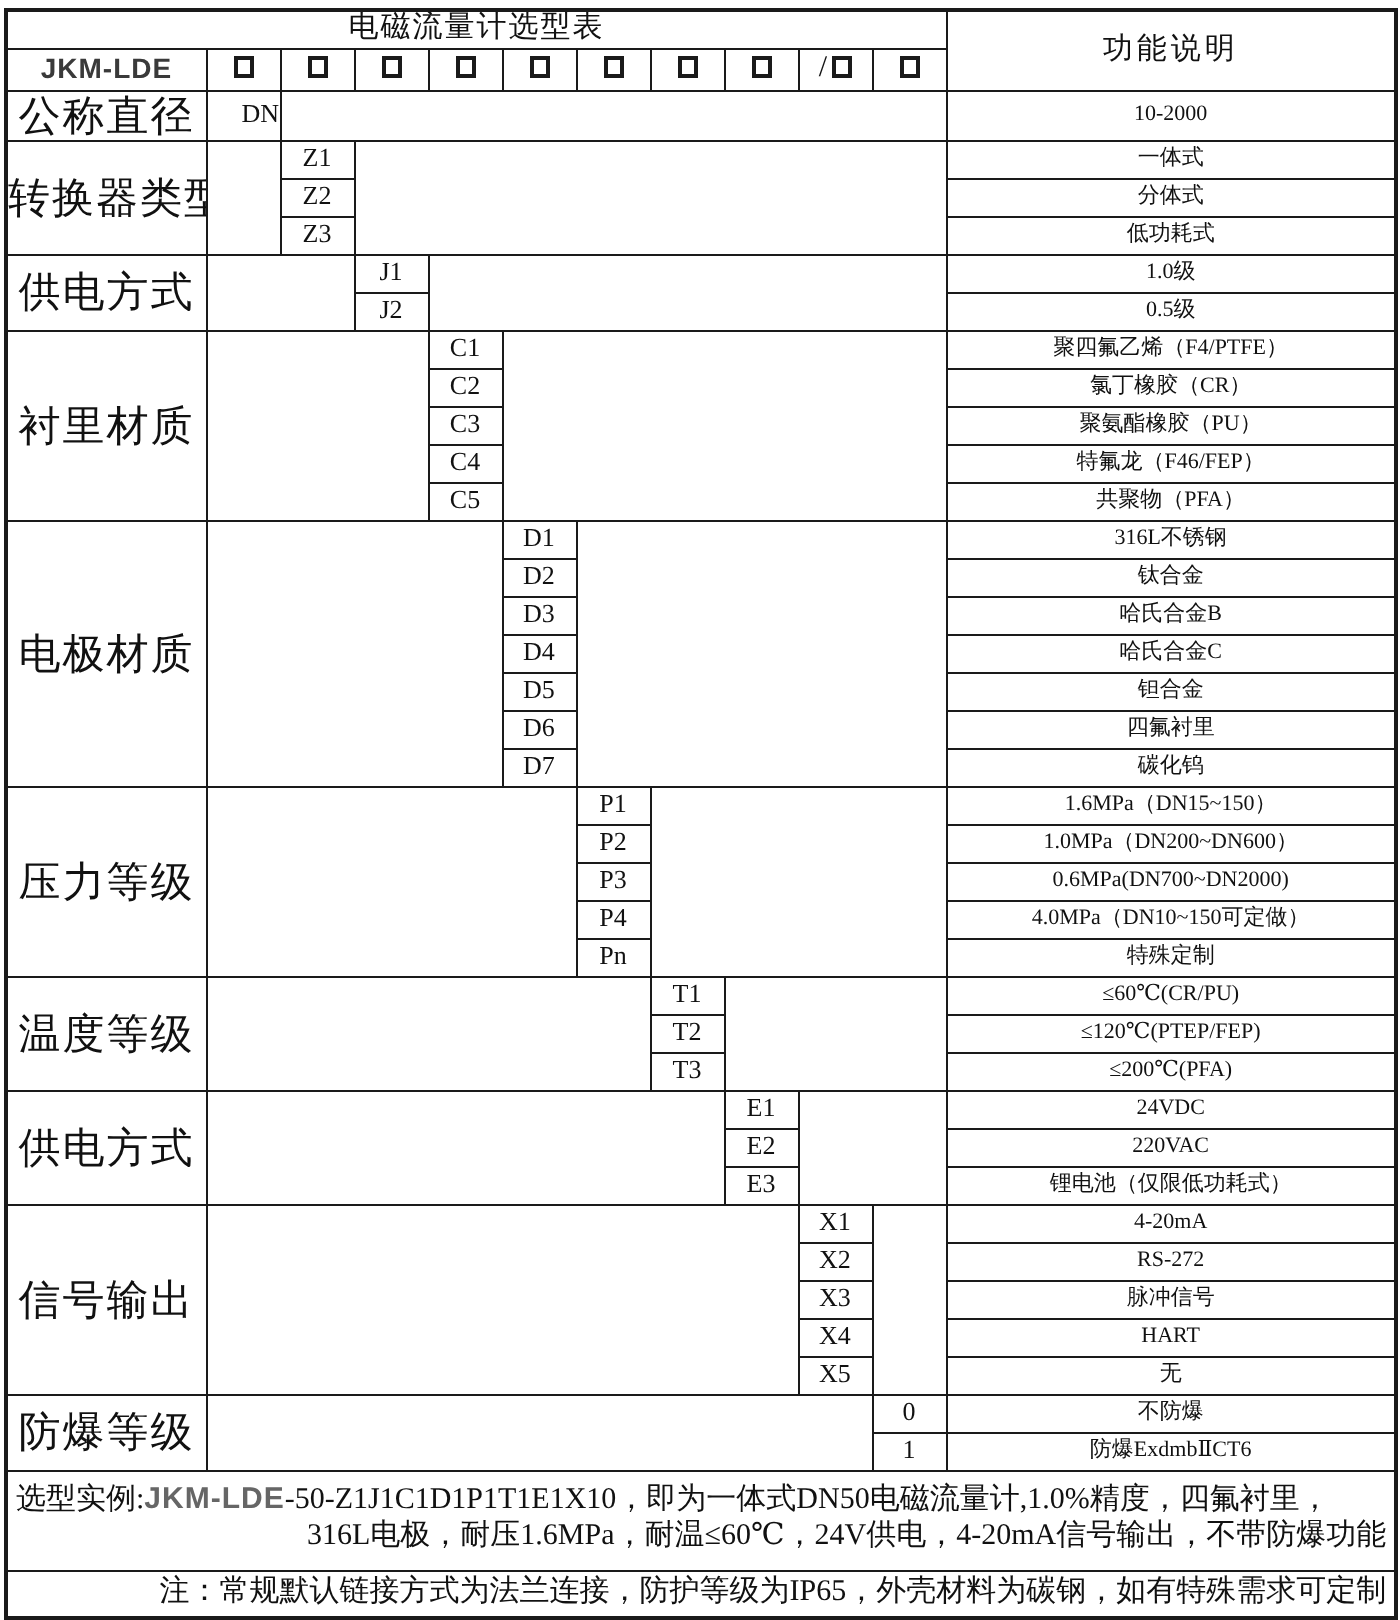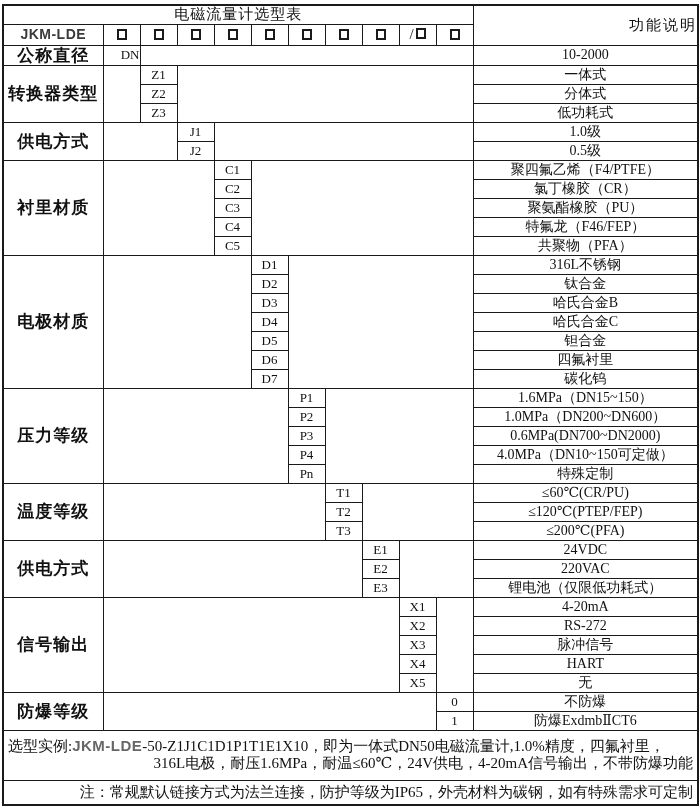--- a/index.html
+++ b/index.html
@@ -26,33 +26,33 @@
     padding:0;
     height:19px;
     line-height:1.15;
     text-align:center;
     vertical-align:middle;
     overflow:hidden;
     white-space:nowrap;
     font-size:14px;
   }
   td.title{font-size:15px;letter-spacing:1px;}
-  td.rtitle{font-size:15px;letter-spacing:2px;text-align:right;}
+  td.rtitle{font-size:15px;letter-spacing:2px;}
   td.model{
     font-family:var(--sans);
     font-weight:bold;
     color:var(--model);
     font-size:14px;
     letter-spacing:0.5px;
   }
   tr.model-row td{height:21px;}
-  td.label{font-size:17px;letter-spacing:1px;font-weight:bold;}
+  td.label{font-size:21px;letter-spacing:1px;}
   td.code{font-size:13px;font-family:var(--serif);}
   td.code.left{text-align:right;padding-left:17px;margin-top:28px;}
-  td.desc{font-size:14px;}
+  td.desc{font-size:11px;}
   td.blank{background:var(--bg);}
   .box{
     display:inline-block;
     width:10px;height:11px;
     border:2px solid var(--border);
     vertical-align:middle;
     margin-top:-2px;
   }
   .slash{
     display:inline-block;

